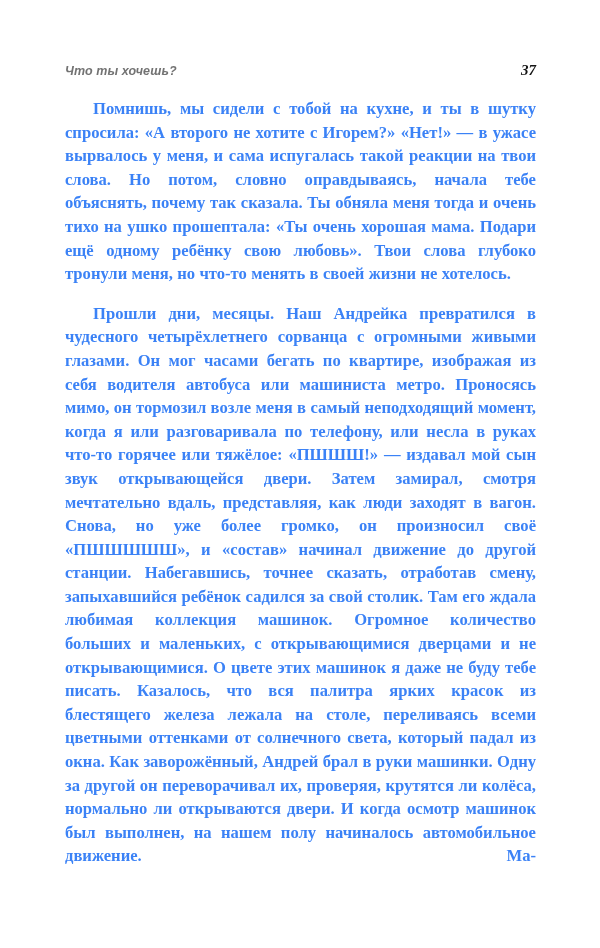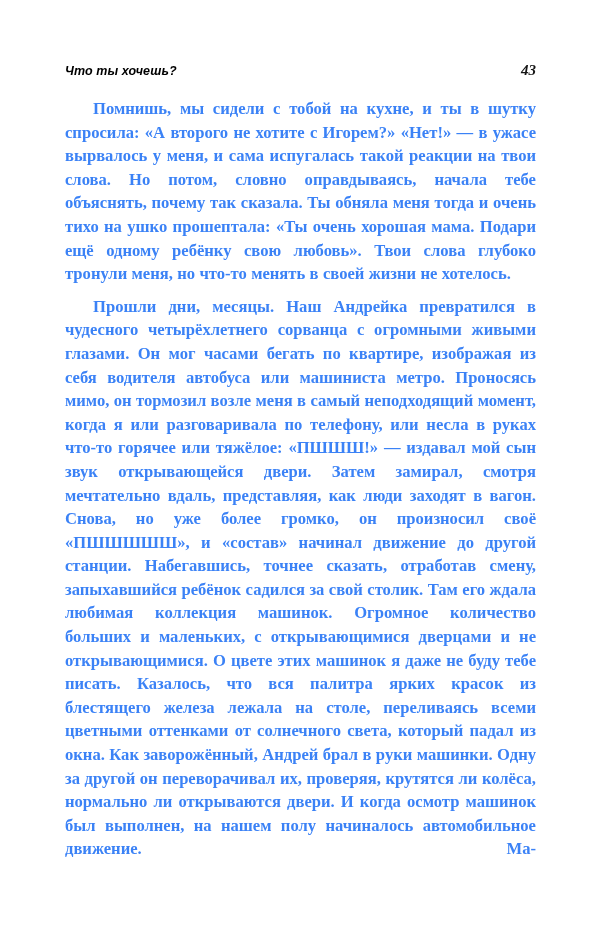--- a/index.html
+++ b/index.html
@@ -32,21 +32,21 @@
     display: flex;
     align-items: baseline;
     justify-content: space-between;
   }
   .running-head-title {
     font-family: "Liberation Sans", "DejaVu Sans", sans-serif;
     font-style: italic;
     font-weight: 700;
     font-size: 12.5px;
     letter-spacing: 0.1px;
-    color: #000000;
+    color: #737373;
     white-space: nowrap;
   }
   .running-head-folio {
     font-family: "Liberation Serif", "DejaVu Serif", serif;
     font-style: italic;
     font-weight: 700;
     font-size: 15px;
     color: #141414;
   }
 
@@ -65,38 +65,38 @@
     font-size: 16.6px;
     line-height: 23.6px;
     text-align: justify;
     text-justify: inter-word;
     text-indent: 28px;
     color: #3b82f6;
     word-spacing: 0.2px;
     -webkit-font-smoothing: none;
   }
   .para + .para {
-    margin-top: 9px;
+    margin-top: 16px;
   }
   
   .para.cut {
     text-align-last: justify;
   }
   .para.closed {
     text-align-last: left;
   }
 </style>
 </head>
 <body style="background: rgb(255, 255, 255);">
 
 <div class="page">
 
   <div class="running-head">
     <span class="running-head-title">Что ты хочешь?</span>
-    <span class="running-head-folio">43</span>
+    <span class="running-head-folio">37</span>
   </div>
 
   <div class="textblock">
     <p class="para closed">Помнишь, мы сидели с тобой на кухне, и ты в шутку спросила: «А второго не хотите с Игорем?» «Нет!» — в ужасе вырвалось у меня, и сама испугалась такой реакции на твои слова. Но потом, словно оправдываясь, начала тебе объяснять, почему так сказала. Ты обняла меня тогда и очень тихо на ушко прошептала: «Ты очень хорошая мама. Подари ещё одному ребёнку свою любовь». Твои слова глубоко тронули меня, но что-то менять в своей жизни не хотелось.</p>
     <p class="para cut">Прошли дни, месяцы. Наш Андрейка превратился в чудесного четырёхлетнего сорванца с огромными живыми глазами. Он мог часами бегать по квартире, изображая из себя водителя автобуса или машиниста метро. Проносясь мимо, он тормозил возле меня в самый неподходящий момент, когда я или разговаривала по телефону, или несла в руках что-то горячее или тяжёлое: «ПШШШ!» — издавал мой сын звук открывающейся двери. Затем замирал, смотря мечтательно вдаль, представляя, как люди заходят в вагон. Снова, но уже более громко, он произносил своё «ПШШШШШ», и «состав» начинал движение до другой станции. Набегавшись, точнее сказать, отработав смену, запыхавшийся ребёнок садился за свой столик. Там его ждала любимая коллекция машинок. Огромное количество больших и маленьких, с открывающимися дверцами и не открывающимися. О цвете этих машинок я даже не буду тебе писать. Казалось, что вся палитра ярких красок из блестящего железа лежала на столе, переливаясь всеми цветными оттенками от солнечного света, который падал из окна. Как заворожённый, Андрей брал в руки машинки. Одну за другой он переворачивал их, проверяя, крутятся ли колёса, нормально ли открываются двери. И когда осмотр машинок был выполнен, на нашем полу начиналось автомобильное движение. Ма-</p>
   </div>
 
 </div>
 
 </body></html>

